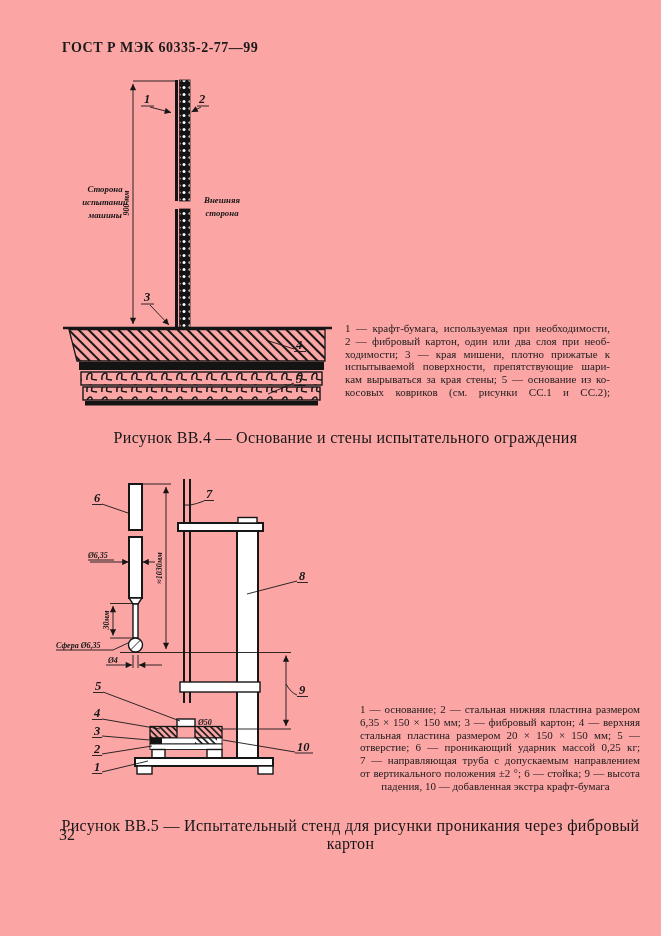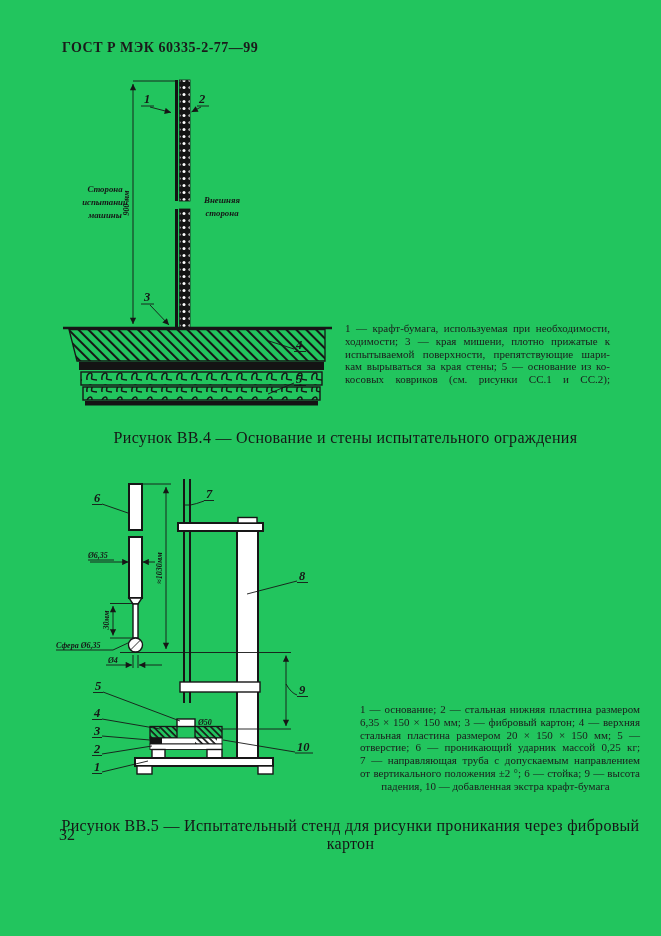--- a/index.html
+++ b/index.html
@@ -1,16 +1,16 @@
 <!DOCTYPE html>
 <html><head>
 <meta charset="utf-8">
 <style>
   html,body{margin:0;padding:0;background:#e8e8e8;}
-  .page{position:relative;width:661px;height:936px;background:#22c55e;overflow:hidden;
+  .page{position:relative;width:661px;height:936px;background:#fca5a5;overflow:hidden;
         font-family:"Liberation Serif","DejaVu Serif",serif;color:#1a1a1a;}
   .header{position:absolute;left:62px;top:40px;font-size:14px;font-weight:bold;letter-spacing:0.5px;}
   .legend{position:absolute;font-size:11px;line-height:12.8px;color:#1c1c1c;}
   .legend .jl{text-align:justify;text-align-last:justify;margin-left:9px;}
   .legend .cl{text-align:center;text-align-last:center;}
   .legend4{left:336px;top:322px;width:274px;}
   .legend5{left:351px;top:703px;width:289px;}
   .caption{position:absolute;text-align:center;font-size:16px;letter-spacing:0.3px;color:#161616;}
   .cap4{left:30px;top:429px;width:631px;}
   .cap5{left:40px;top:817px;width:621px;}
@@ -111,20 +111,21 @@
     </g>
     <g>
       <text class="postext" x="241" y="313">5</text>
       <line class="sline thn" x1="239" y1="315.5" x2="251" y2="315.5"></line>
       <line class="sline thn" x1="239" y1="313" x2="213" y2="324"></line>
     </g>
   </svg>
 
   <div class="legend legend4">
     <div class="jl">1 — крафт-бумага, используемая при необходимости,</div>
+    <div class="jl">2 — фибровый картон, один или два слоя при необ-</div>
     <div class="jl">ходимости; 3 — края мишени, плотно прижатые к</div>
     <div class="jl">испытываемой поверхности, препятствующие шари-</div>
     <div class="jl">кам вырываться за края стены; 5 — основание из ко-</div>
     <div class="jl">косовых ковриков (см. рисунки СС.1 и СС.2);</div>
   </div>
 
   <div class="caption cap4">Рисунок ВВ.4 — Основание и стены испытательного ограждения</div>
 
   <svg style="left:50px;top:472px;" width="305" height="315" viewBox="0 0 305 315">
 

